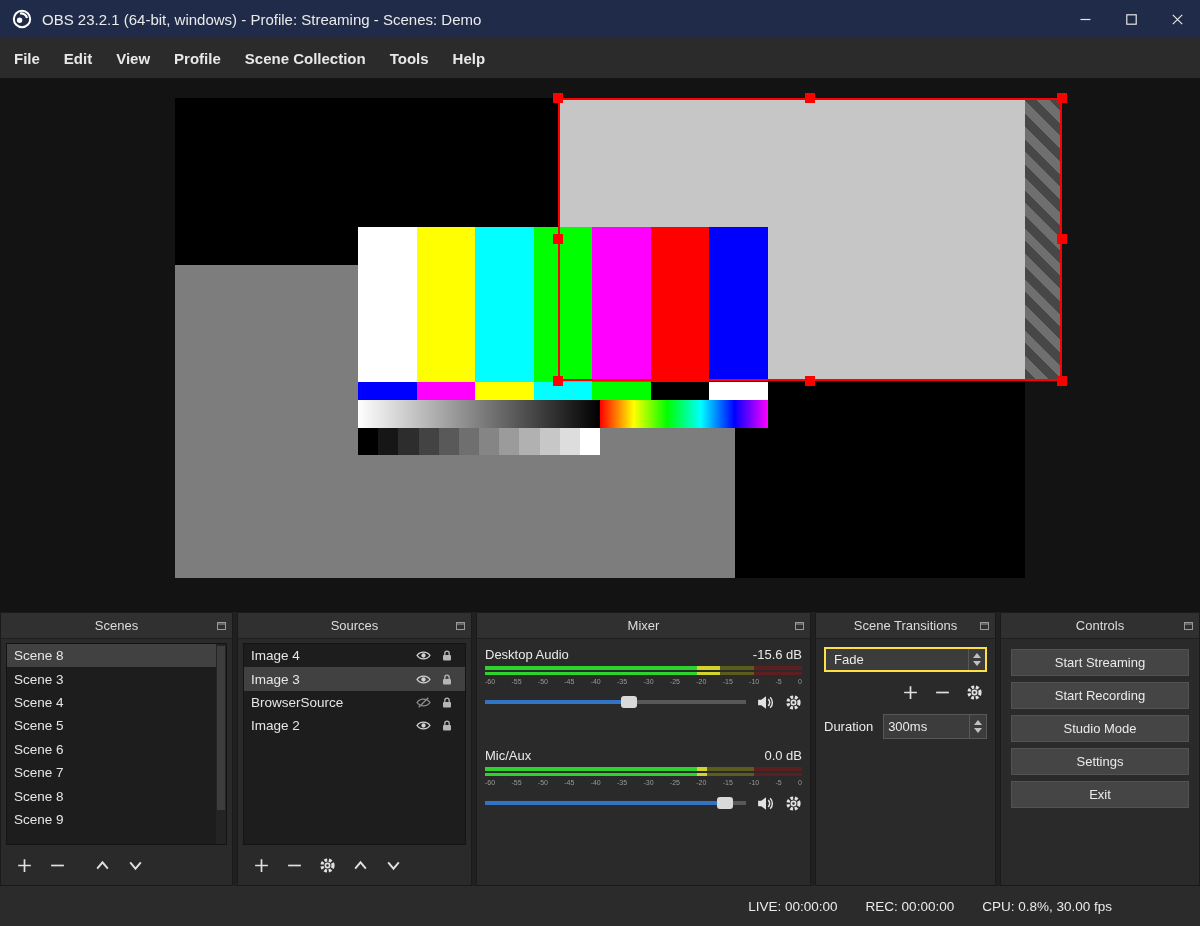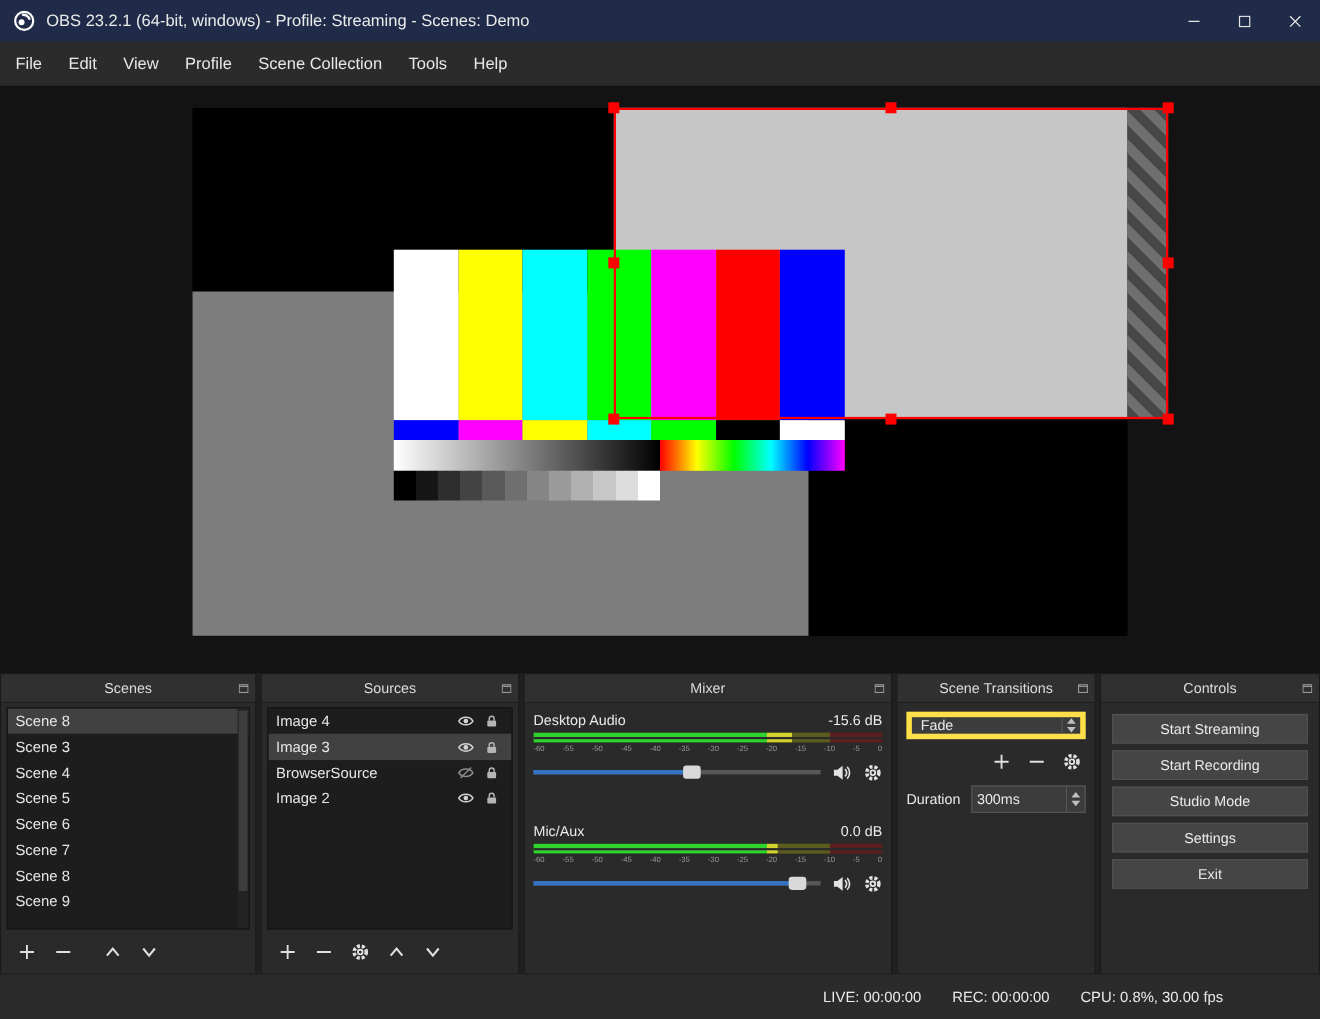--- a/index.html
+++ b/index.html
@@ -14,21 +14,21 @@
   .titlebar{position:absolute;left:0;top:0;width:1200px;height:38px;background:#1f2b48;
     display:flex;align-items:center;padding-left:12px;}
   .titlebar .logo{width:20px;height:20px;margin-right:10px;}
   .titlebar .title{font-size:15px;color:#eaeaea;}
   .win-controls{position:absolute;right:0;top:0;height:38px;display:flex;}
   .win-btn{width:46px;height:38px;display:flex;align-items:center;justify-content:center;color:#e6e6e6;}
 
   
   .menubar{position:absolute;left:0;top:38px;width:1200px;height:40px;background:#2b2b2b;
     display:flex;align-items:center;padding-left:2px;font-size:15px;}
-  .menu-item{padding:6px 12px;color:#e8e8e8;}
+  .menu-item{padding:6px 12px;color:#e8e8e8;font-weight:bold;}
 
   
   .preview{position:absolute;left:0;top:78px;width:1200px;height:534px;background:#131313;}
   .canvas{position:absolute;left:175px;top:20px;width:850px;height:480px;background:#000;}
   .gray-rect{position:absolute;left:0;top:167px;width:560px;height:313px;background:#7d7d7d;z-index:1;}
   .sel-image{position:absolute;left:383px;top:0;width:467px;height:283px;background:#c6c6c6;z-index:2;}
   .hatch{position:absolute;left:850px;top:0;width:37px;height:283px;z-index:2;
     background:repeating-linear-gradient(45deg,#474747 0 9px,#6f6f6f 9px 18px);}
   .pattern{position:absolute;left:183px;top:129px;width:410px;height:228px;z-index:3;display:flex;flex-direction:column;}
   .pat-bars{height:68%;display:flex;}
@@ -84,21 +84,21 @@
   .meter-split{position:absolute;left:0;right:0;top:3.5px;height:2px;background:#2a2a2a;}
   .ticks{display:flex;justify-content:space-between;font-size:7px;color:#999;height:12px;align-items:center;}
   .slider-row{display:flex;align-items:center;gap:10px;margin-top:5px;height:20px;}
   .slider{flex:1;height:4px;background:#585858;position:relative;}
   .slider-fill{height:100%;background:#3273c4;position:relative;}
   .slider-handle{position:absolute;right:-8px;top:-4px;width:16px;height:12px;background:#d9d9d9;border-radius:3px;}
   .spk,.gear{color:#e2e2e2;}
 
   
   .trans-body{padding:8px;}
-  .combo{height:25px;background:#3c3c3c;border:5px solid #fde047;display:flex;align-items:center;
+  .combo{height:25px;background:#3c3c3c;border:2px solid #fde047;display:flex;align-items:center;
     padding-left:8px;font-size:13px;color:#eaeaea;position:relative;}
   .spin-col{position:absolute;right:0;top:0;bottom:0;width:17px;border-left:1px solid #585858;
     display:flex;flex-direction:column;align-items:center;justify-content:center;gap:3px;}
   .tri-up{width:0;height:0;border-left:4px solid transparent;border-right:4px solid transparent;border-bottom:5px solid #c0c0c0;}
   .tri-down{width:0;height:0;border-left:4px solid transparent;border-right:4px solid transparent;border-top:5px solid #c0c0c0;}
   .trans-toolbar{margin-top:10px;display:flex;justify-content:flex-end;align-items:center;gap:15px;
     padding-right:4px;color:#e0e0e0;height:20px;}
   .dur-row{margin-top:12px;display:flex;align-items:center;}
   .dur-label{font-size:13px;color:#eaeaea;margin-right:10px;}
   .spinbox{flex:1;height:25px;background:#3c3c3c;border:1px solid #585858;display:flex;align-items:center;

